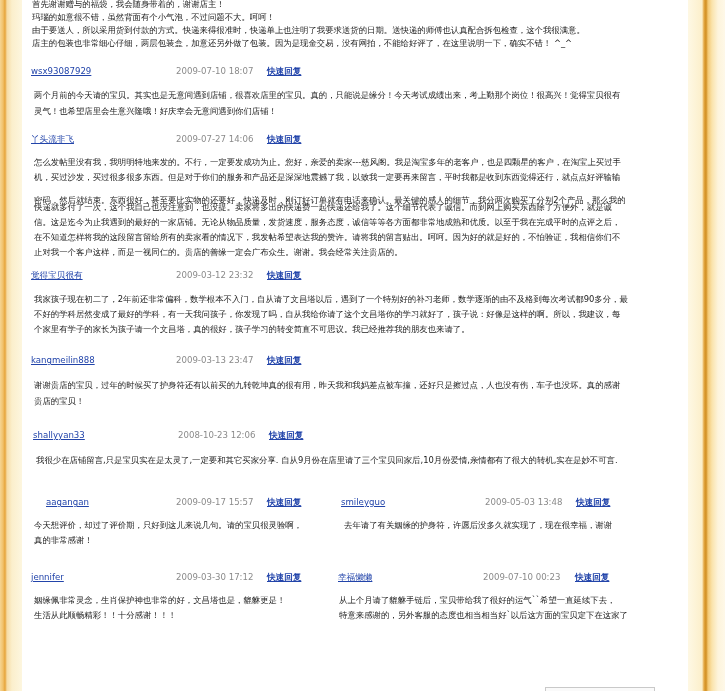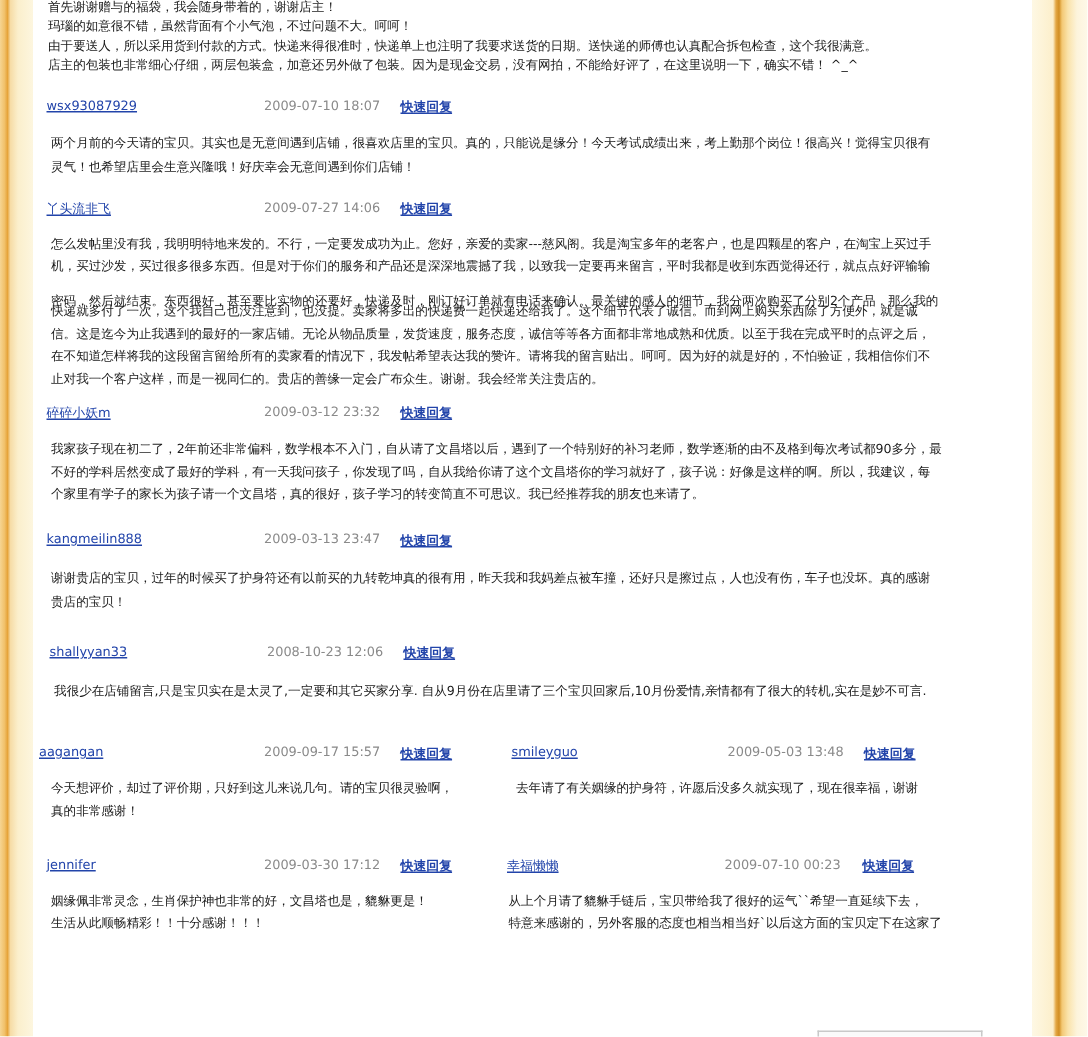--- a/index.html
+++ b/index.html
@@ -66,21 +66,21 @@
     <div class="body-text" style="left:12px;top:154px;">怎么发帖里没有我，我明明特地来发的。不行，一定要发成功为止。您好，亲爱的卖家---慈风阁。我是淘宝多年的老客户，也是四颗星的客户，在淘宝上买过手</div>
     <div class="body-text" style="left:12px;top:169px;">机，买过沙发，买过很多很多东西。但是对于你们的服务和产品还是深深地震撼了我，以致我一定要再来留言，平时我都是收到东西觉得还行，就点点好评输输</div>
     <div class="body-text" style="left:12px;top:192px;">密码，然后就结束。东西很好，甚至要比实物的还要好，快递及时，刚订好订单就有电话来确认。最关键的感人的细节，我分两次购买了分别2个产品，那么我的</div>
     <div class="body-text" style="left:12px;top:199px;">快递就多付了一次，这个我自己也没注意到，也没提。卖家将多出的快递费一起快递还给我了。这个细节代表了诚信。而到网上购买东西除了方便外，就是诚</div>
     <div class="body-text" style="left:12px;top:214px;">信。这是迄今为止我遇到的最好的一家店铺。无论从物品质量，发货速度，服务态度，诚信等等各方面都非常地成熟和优质。以至于我在完成平时的点评之后，</div>
     <div class="body-text" style="left:12px;top:229px;">在不知道怎样将我的这段留言留给所有的卖家看的情况下，我发帖希望表达我的赞许。请将我的留言贴出。呵呵。因为好的就是好的，不怕验证，我相信你们不</div>
     <div class="body-text" style="left:12px;top:244px;">止对我一个客户这样，而是一视同仁的。贵店的善缘一定会广布众生。谢谢。我会经常关注贵店的。</div>
   </div>
 
   <div>
-    <a class="username" style="left:9px;top:270px;">碎碎小妖m</a>
+    <a class="username" style="left:9px;top:270px;">觉得宝贝很有</a>
     <span class="timestamp" style="left:154px;top:270px;">2009-03-12 23:32</span>
     <a class="reply-link" style="left:245px;top:270px;">快速回复</a>
     <div class="body-text" style="left:12px;top:291px;">我家孩子现在初二了，2年前还非常偏科，数学根本不入门，自从请了文昌塔以后，遇到了一个特别好的补习老师，数学逐渐的由不及格到每次考试都90多分，最</div>
     <div class="body-text" style="left:12px;top:306px;">不好的学科居然变成了最好的学科，有一天我问孩子，你发现了吗，自从我给你请了这个文昌塔你的学习就好了，孩子说：好像是这样的啊。所以，我建议，每</div>
     <div class="body-text" style="left:12px;top:321px;">个家里有学子的家长为孩子请一个文昌塔，真的很好，孩子学习的转变简直不可思议。我已经推荐我的朋友也来请了。</div>
   </div>
 
   <div>
     <a class="username" style="left:9px;top:355px;">kangmeilin888</a>
     <span class="timestamp" style="left:154px;top:355px;">2009-03-13 23:47</span>
@@ -91,21 +91,21 @@
 
   <div>
     <a class="username" style="left:11px;top:430px;">shallyyan33</a>
     <span class="timestamp" style="left:156px;top:430px;text-align:center;">2008-10-23 12:06</span>
     <a class="reply-link" style="left:247px;top:430px;">快速回复</a>
     <div class="body-text" style="left:14px;top:452px;">我很少在店铺留言,只是宝贝实在是太灵了,一定要和其它买家分享. 自从9月份在店里请了三个宝贝回家后,10月份爱情,亲情都有了很大的转机,实在是妙不可言.</div>
   </div>
 
   <div>
     <div>
-      <a class="username" style="left:4px;top:497px;text-align:center;">aagangan</a>
+      <a class="username" style="left:24px;top:497px;text-align:center;">aagangan</a>
       <span class="timestamp" style="left:154px;top:497px;">2009-09-17 15:57</span>
       <a class="reply-link" style="left:245px;top:497px;">快速回复</a>
       <div class="body-text" style="left:12px;top:517px;">今天想评价，却过了评价期，只好到这儿来说几句。请的宝贝很灵验啊，</div>
       <div class="body-text" style="left:12px;top:532px;">真的非常感谢！</div>
     </div>
     <div>
       <a class="username" style="left:319px;top:497px;">smileyguo</a>
       <span class="timestamp" style="left:463px;top:497px;">2009-05-03 13:48</span>
       <a class="reply-link" style="left:554px;top:497px;">快速回复</a>
       <div class="body-text" style="left:322px;top:517px;">去年请了有关姻缘的护身符，许愿后没多久就实现了，现在很幸福，谢谢</div>

